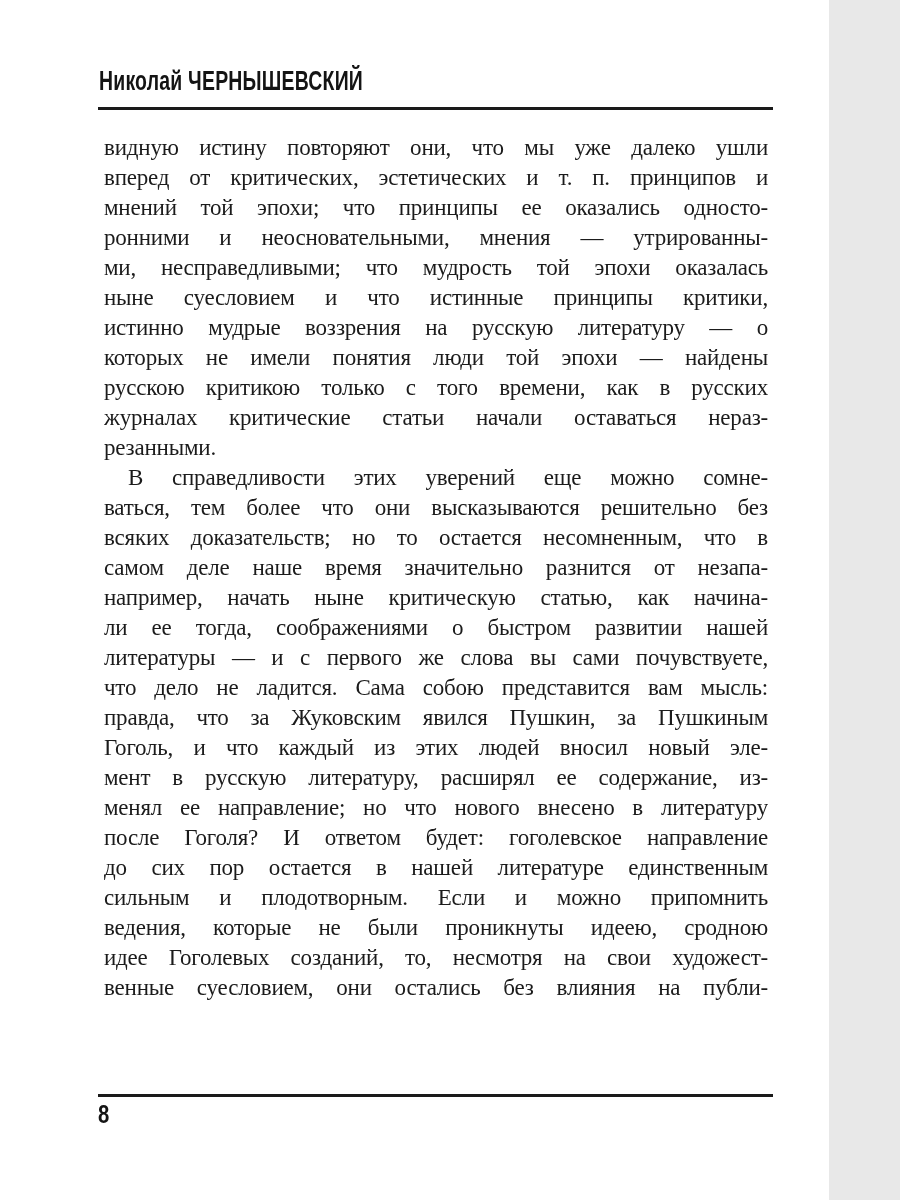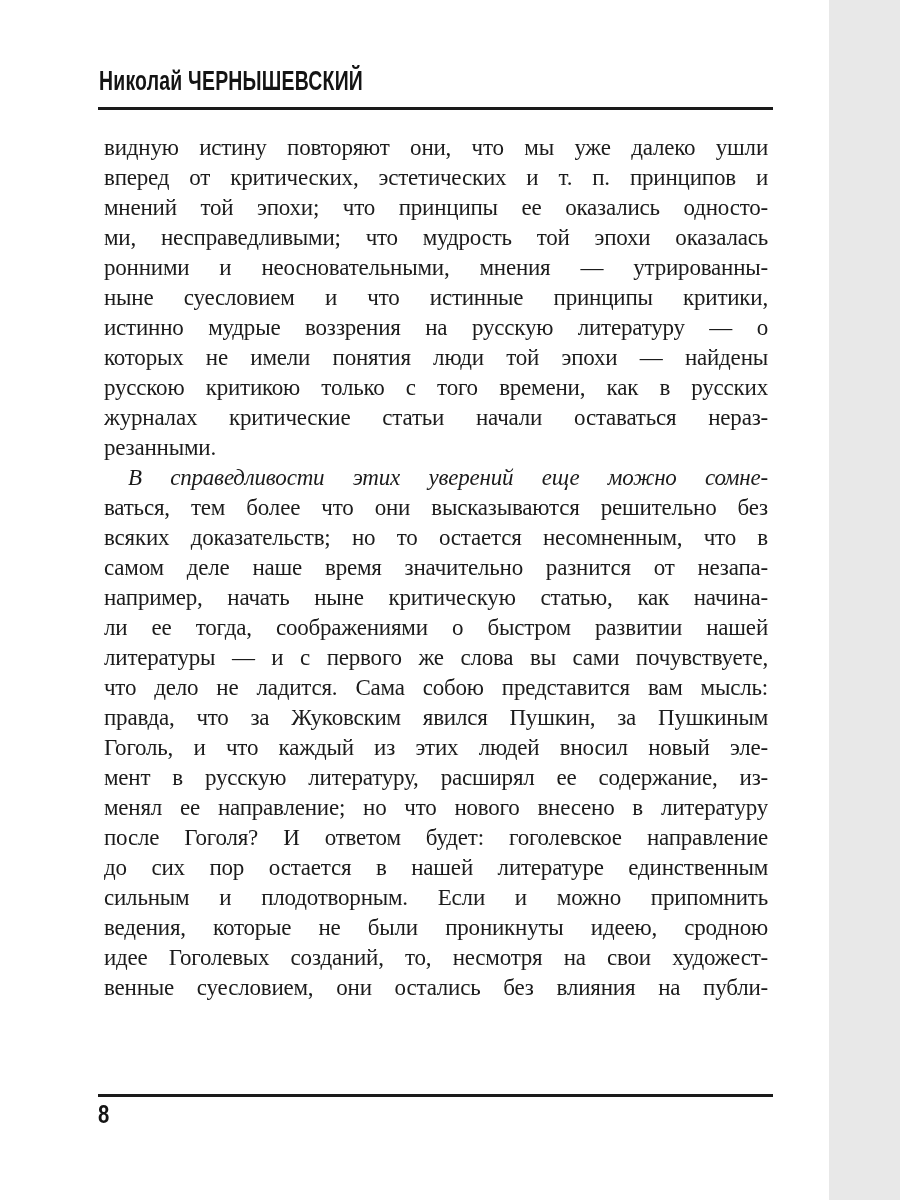--- a/index.html
+++ b/index.html
@@ -61,21 +61,20 @@
     text-align: justify;
     text-align-last: justify;
     white-space: normal;
   }
   .line.no-justify {
     text-align: left;
     text-align-last: left;
   }
   .line.indent {
     text-indent: 24px;
-    font-style: italic;
   }
   
   .footer-rule {
     position: absolute;
     left: 98px;
     top: 1094px;
     width: 675px;
     height: 3px;
     background: #1a1a1a;
   }
@@ -102,22 +101,22 @@
   <div class="header">
     <span class="header-inner"><span>Николай</span> <span>ЧЕРНЫШЕВСКИЙ</span></span>
   </div>
 
   <div class="header-rule"></div>
 
   <div class="body-text" id="body-text">
       <div class="line">видную истину повторяют они, что мы уже далеко ушли</div>
       <div class="line">вперед от критических, эстетических и т. п. принципов и</div>
       <div class="line">мнений той эпохи; что принципы ее оказались односто-</div>
+      <div class="line">ронними и неосновательными, мнения — утрированны-</div>
       <div class="line">ми, несправедливыми; что мудрость той эпохи оказалась</div>
-      <div class="line">ронними и неосновательными, мнения — утрированны-</div>
       <div class="line">ныне суесловием и что истинные принципы критики,</div>
       <div class="line">истинно мудрые воззрения на русскую литературу — о</div>
       <div class="line">которых не имели понятия люди той эпохи — найдены</div>
       <div class="line">русскою критикою только с того времени, как в русских</div>
       <div class="line">журналах критические статьи начали оставаться нераз-</div>
       <div class="line no-justify">резанными.</div>
       <div class="line indent">В справедливости этих уверений еще можно сомне-</div>
       <div class="line">ваться, тем более что они высказываются решительно без</div>
       <div class="line">всяких доказательств; но то остается несомненным, что в</div>
       <div class="line">самом деле наше время значительно разнится от незапа-</div>

